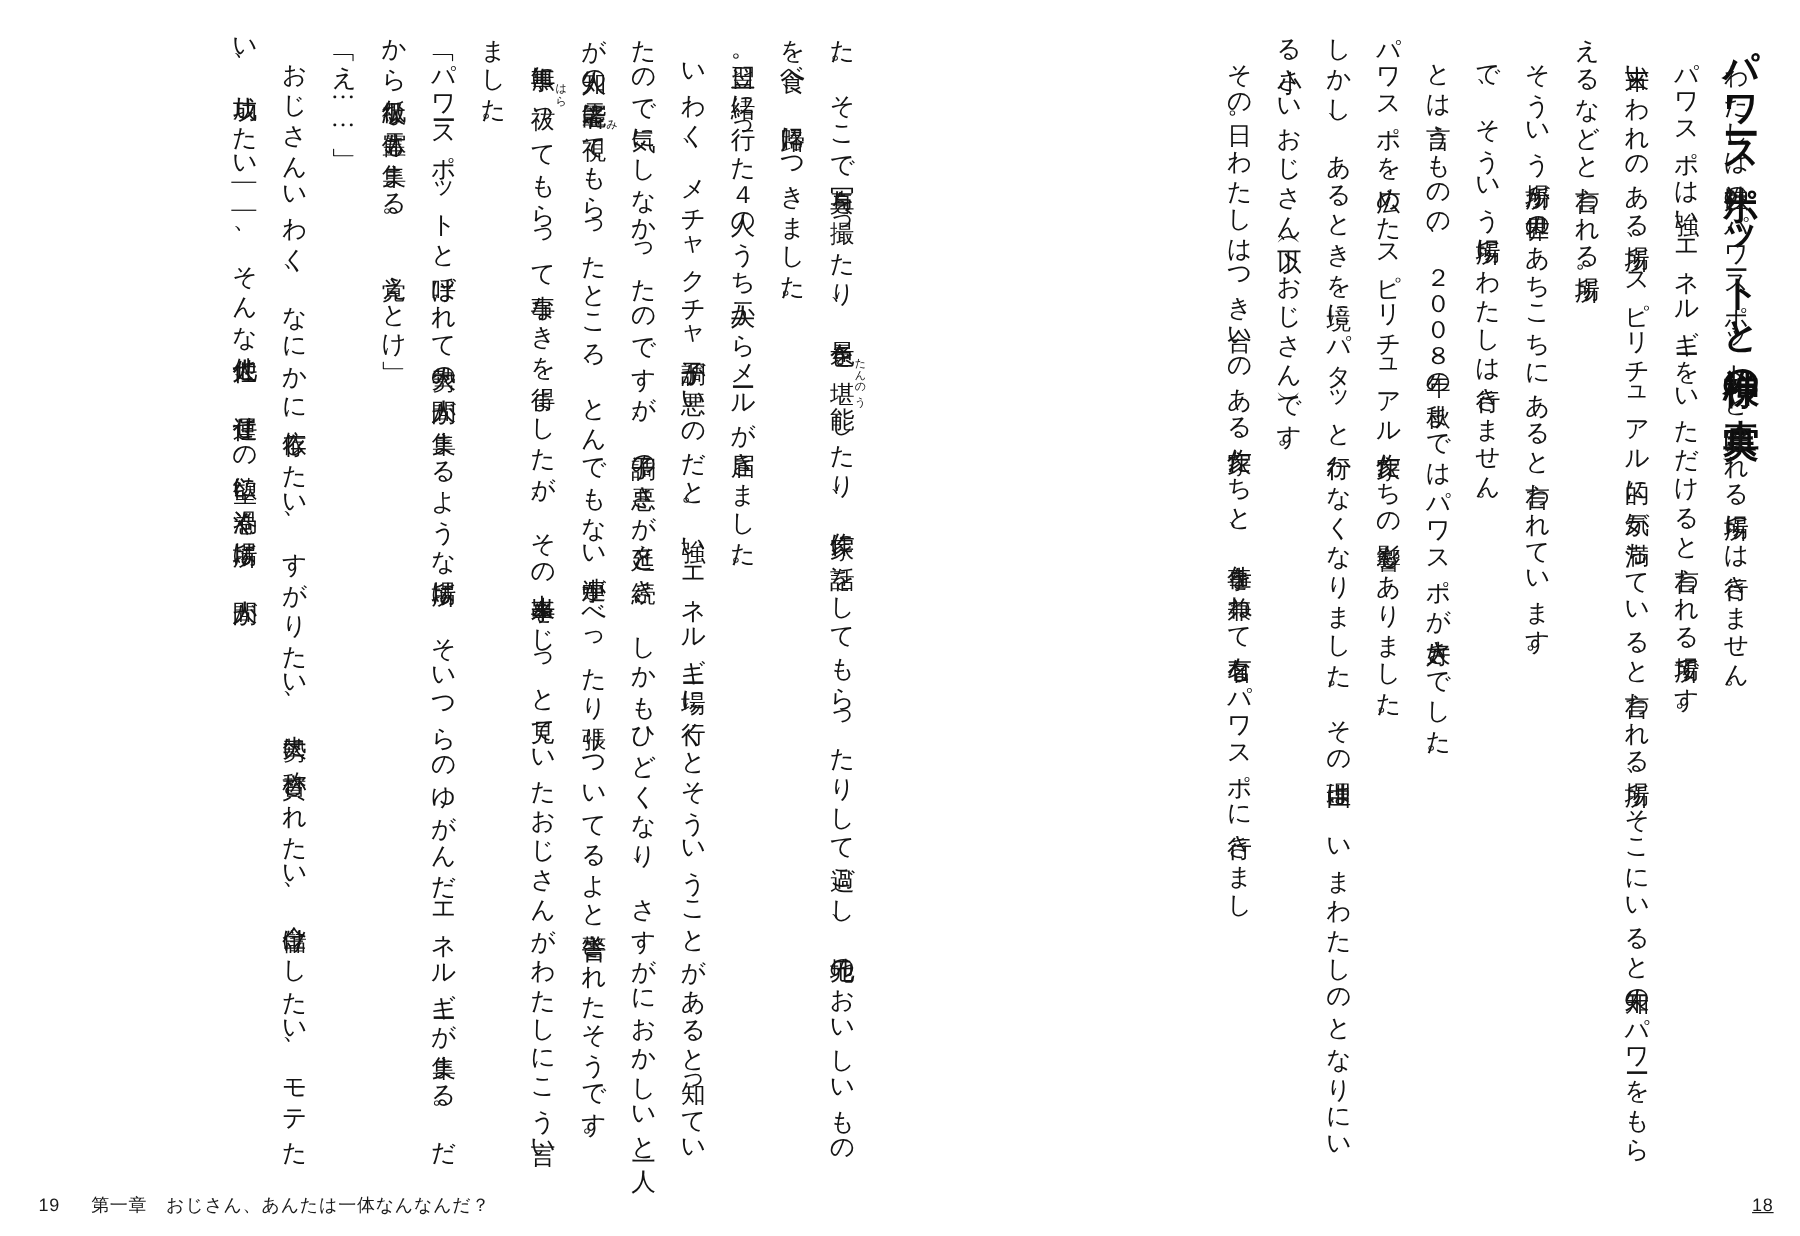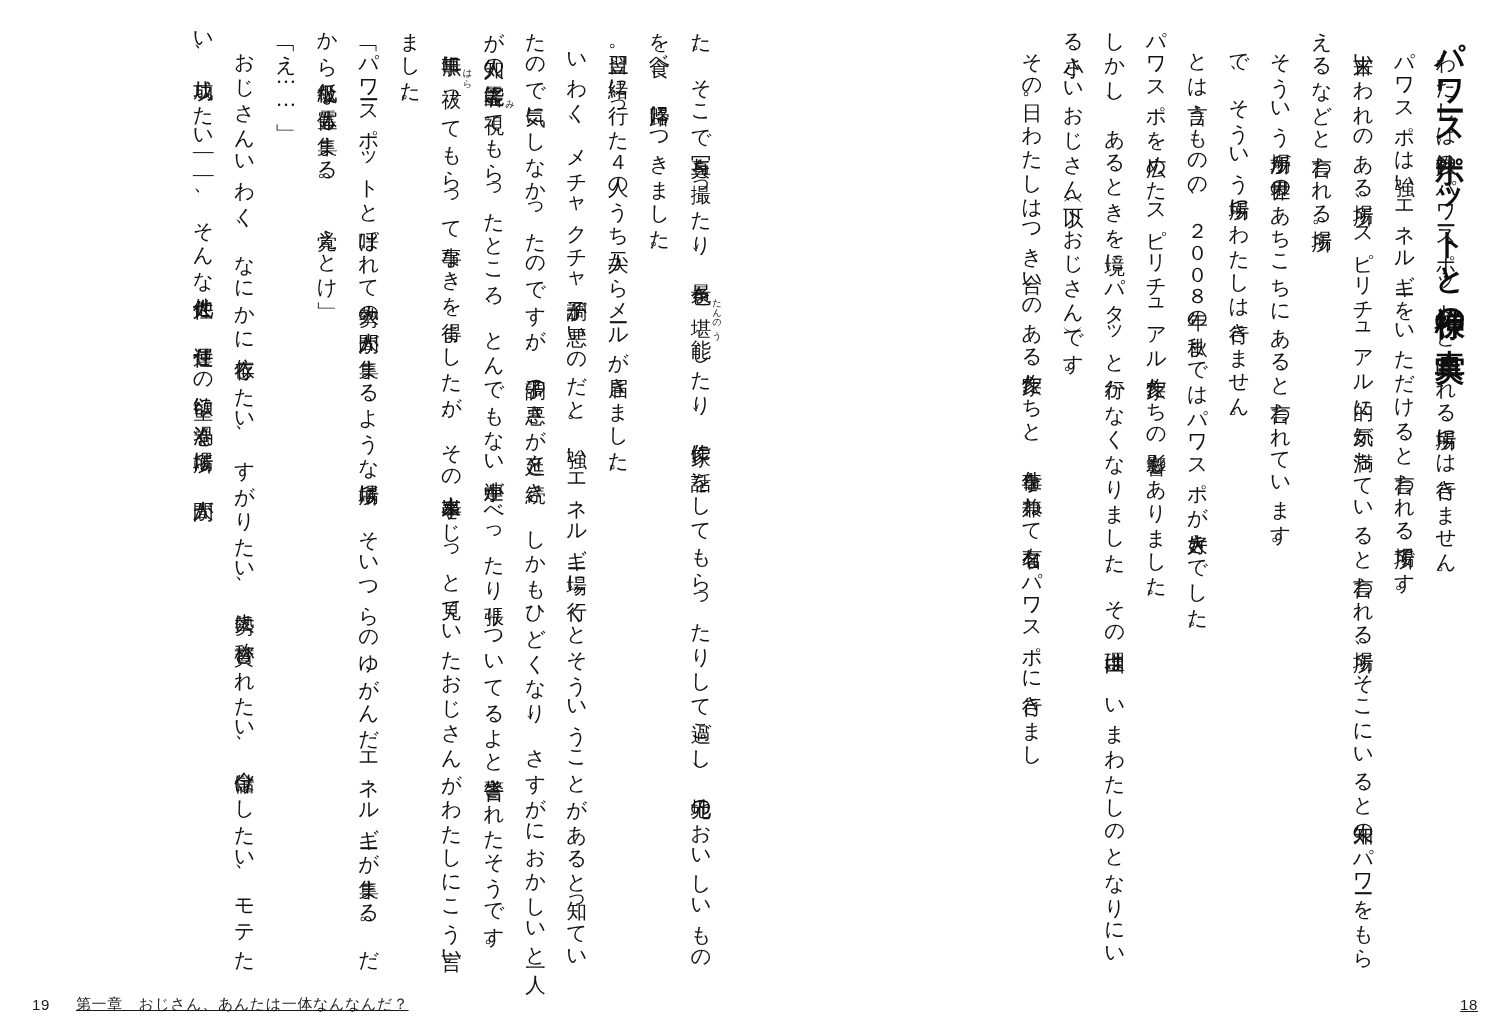--- a/index.html
+++ b/index.html
@@ -111,21 +111,20 @@
     right: 22px;
     text-decoration: underline;
   }
   .folio {
     font-family: "Liberation Sans", sans-serif;
     font-size: 15px;
   }
   .running-head {
     font-family: "Liberation Sans", sans-serif;
     font-size: 15px;
-    text-decoration: underline;
   }
 
   .gutter {
     position: absolute;
     left: 749px;
     top: 0;
     width: 1px;
     height: 1030px;
     background: transparent;
   }

